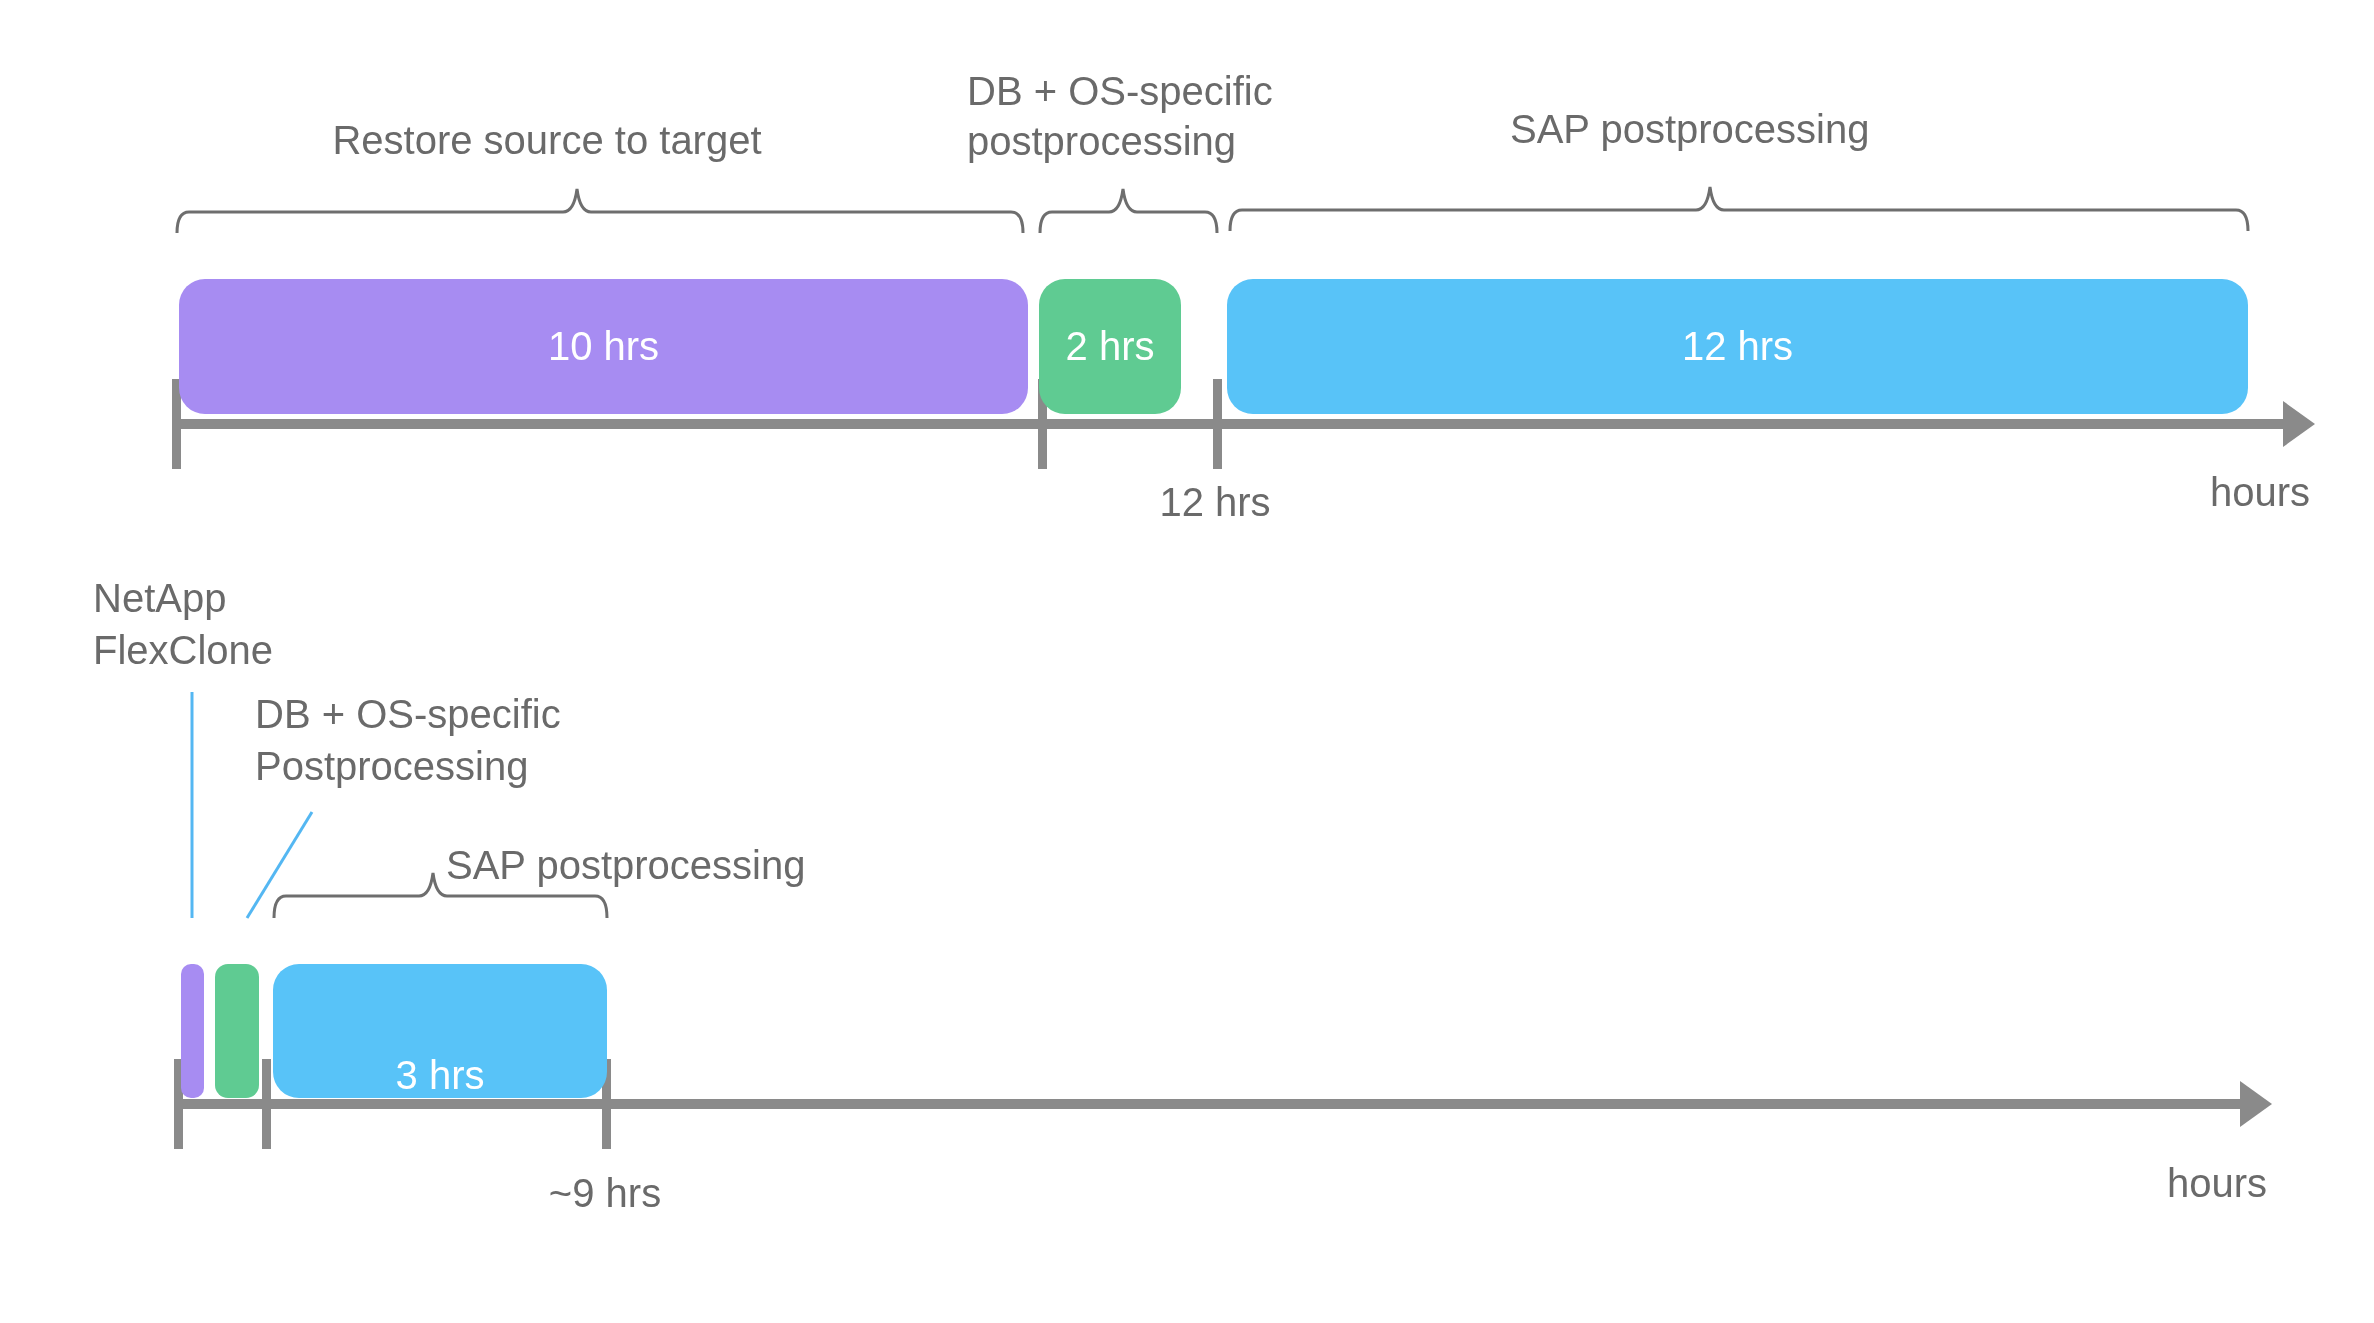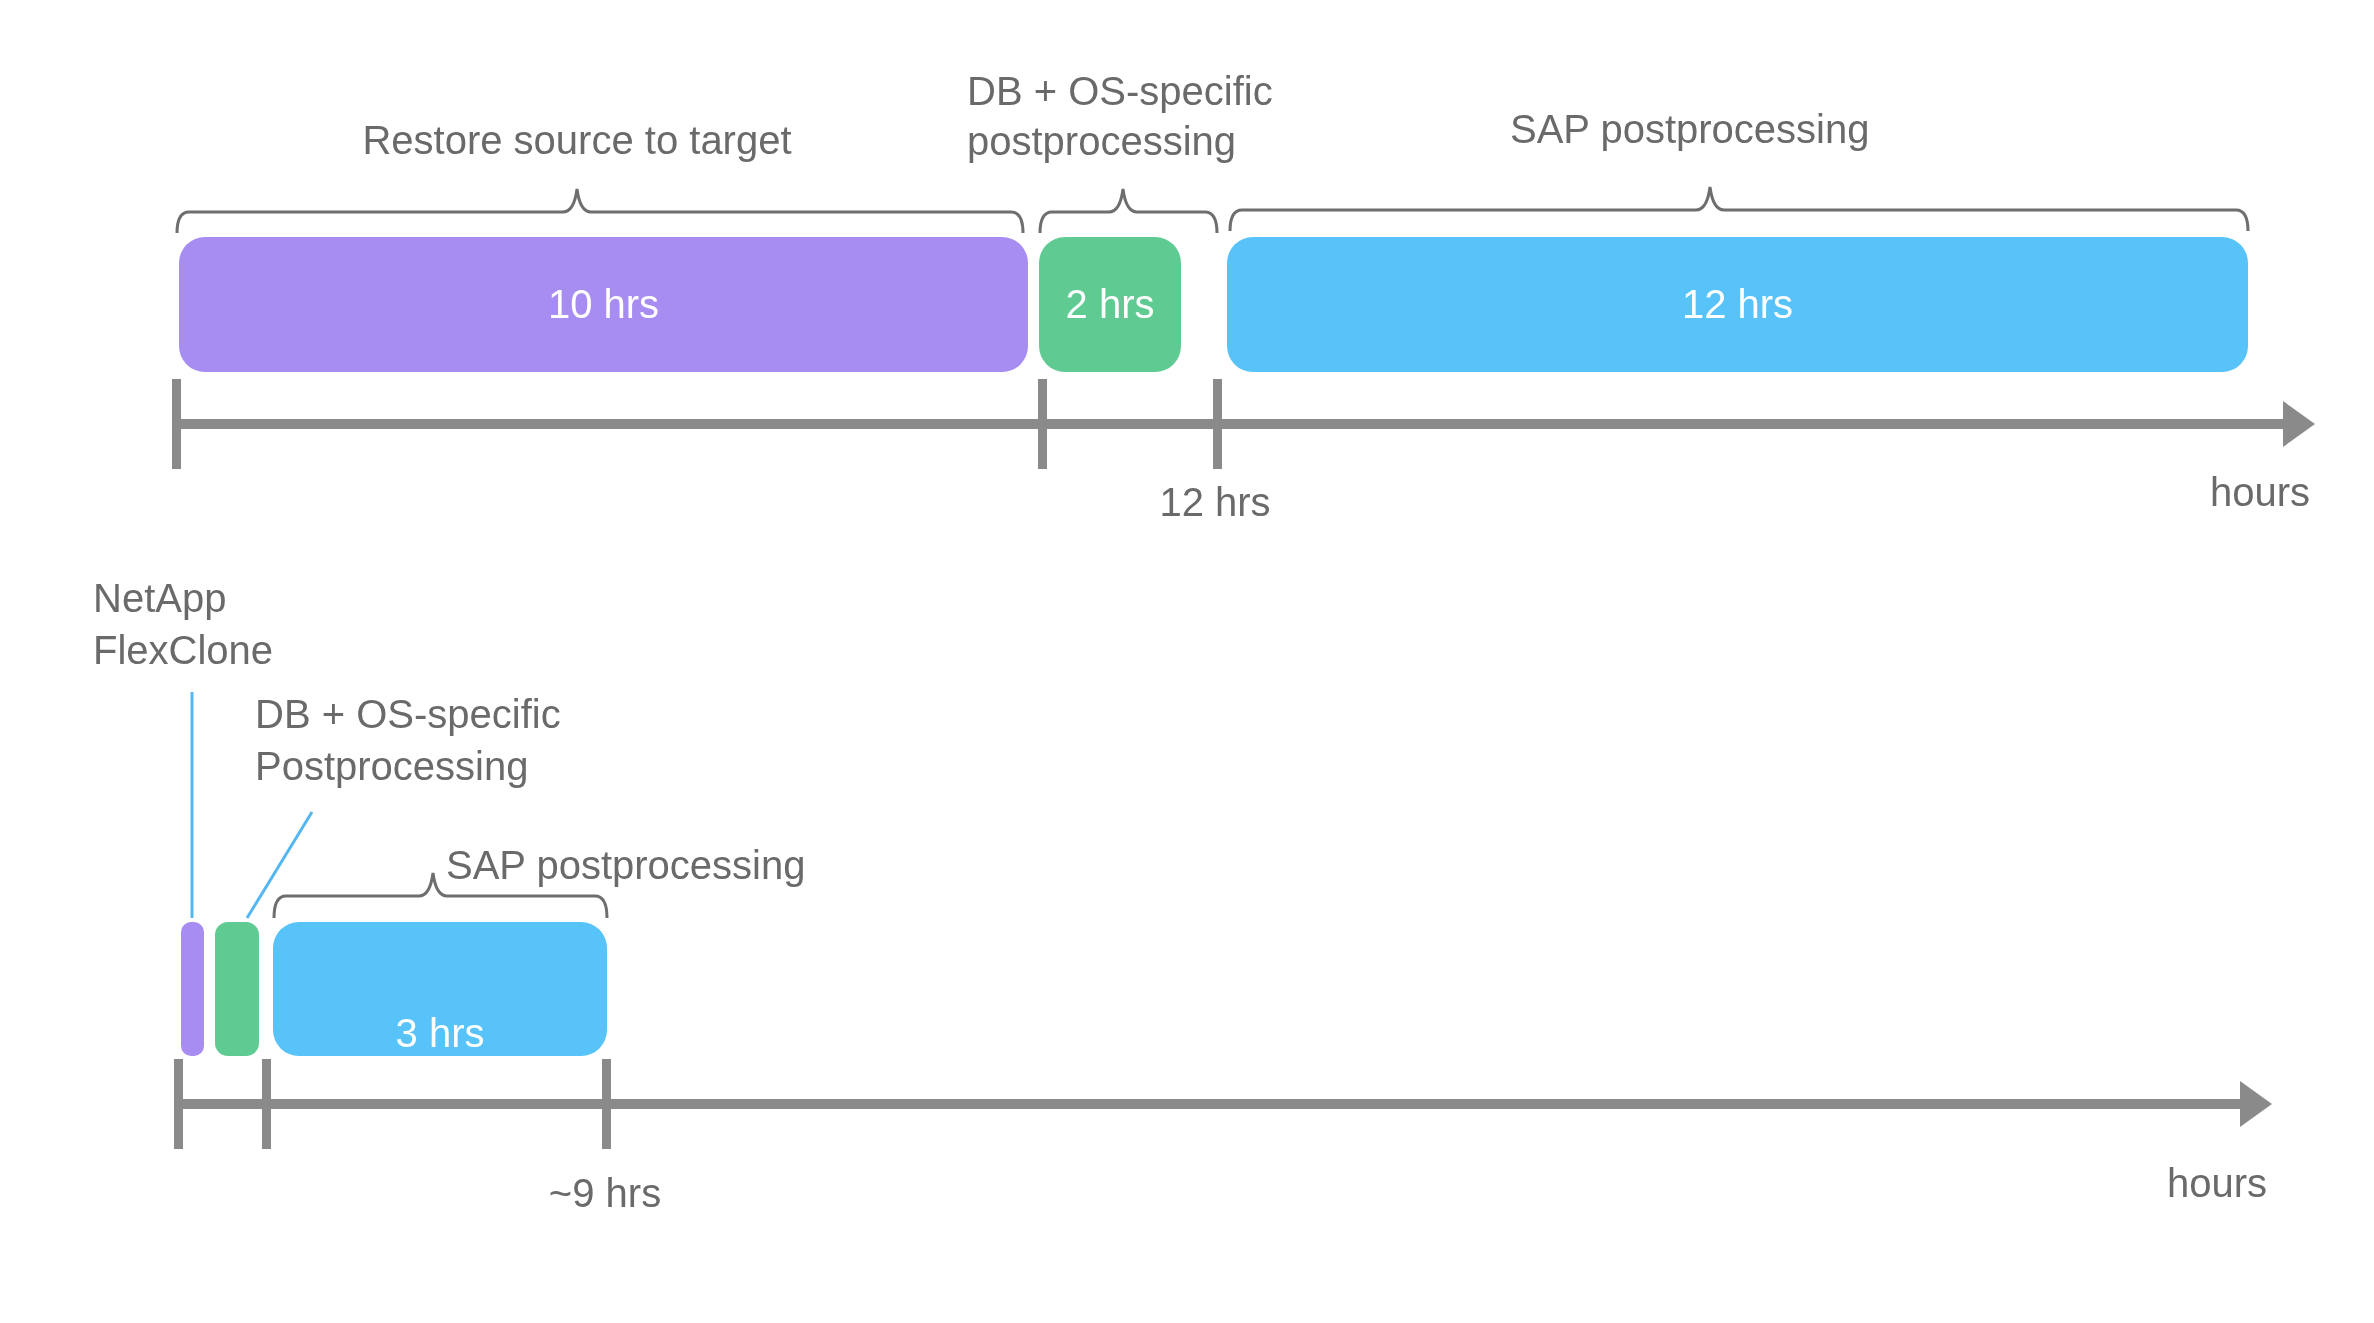--- a/index.html
+++ b/index.html
@@ -21,20 +21,21 @@
   }
   .centered{transform:translateX(-50%);text-align:center;}
   .bar{
     position:absolute;
     display:flex;
     align-items:center;
     justify-content:center;
     color:var(--bar_text);
     font-size:40px;
     white-space:nowrap;
+    margin-top:42px;
   }
   .bar-top{top:237px;height:135px;border-radius:26px;}
   .bar-bottom{top:922px;height:134px;}
   #bar-restore{left:179px;width:849px;background:var(--purple);}
   #bar-dbos-top{left:1039px;width:142px;background:var(--green);}
   #bar-sap-top{left:1227px;width:1021px;background:var(--blue);}
   #bar-flexclone{left:181px;width:23px;border-radius:10px;background:var(--purple);}
   #bar-dbos-bottom{left:215px;width:44px;border-radius:13px;background:var(--green);}
   #bar-sap-bottom{left:273px;width:334px;border-radius:26px;background:var(--blue);align-items:flex-end;}
   .brace{stroke:var(--brace_gray);stroke-width:3;fill:none;}
@@ -63,21 +64,21 @@
 
     <path class="brace" d="M 274,918 Q 274,896 286,896 L 419,896 Q 430,896 433,873 Q 436,896 447,896 L 595,896 Q 607,896 607,918"></path>
 
     <rect class="axis-part" x="174" y="1099" width="2066" height="10"></rect>
     <polygon class="axis-part" points="2240,1081 2272,1104 2240,1127"></polygon>
     <rect class="axis-part" x="174" y="1059" width="9" height="90"></rect>
     <rect class="axis-part" x="262" y="1059" width="9" height="90"></rect>
     <rect class="axis-part" x="602" y="1059" width="9" height="90"></rect>
   </svg>
 
-  <div class="gray-label centered" style="left:577px;top:115px;">Restore source to target</div>
+  <div class="gray-label centered" style="left:547px;top:115px;">Restore source to target</div>
 
   <div class="gray-label" style="left:967px;top:66px;">
     <span style="display:block;">DB + OS-specific</span>
     <span style="display:block;">postprocessing</span>
   </div>
 
   <div class="gray-label" style="left:1510px;top:104px;">SAP postprocessing</div>
 
   <div class="bar bar-top" id="bar-restore">
     <span>10 hrs</span>

